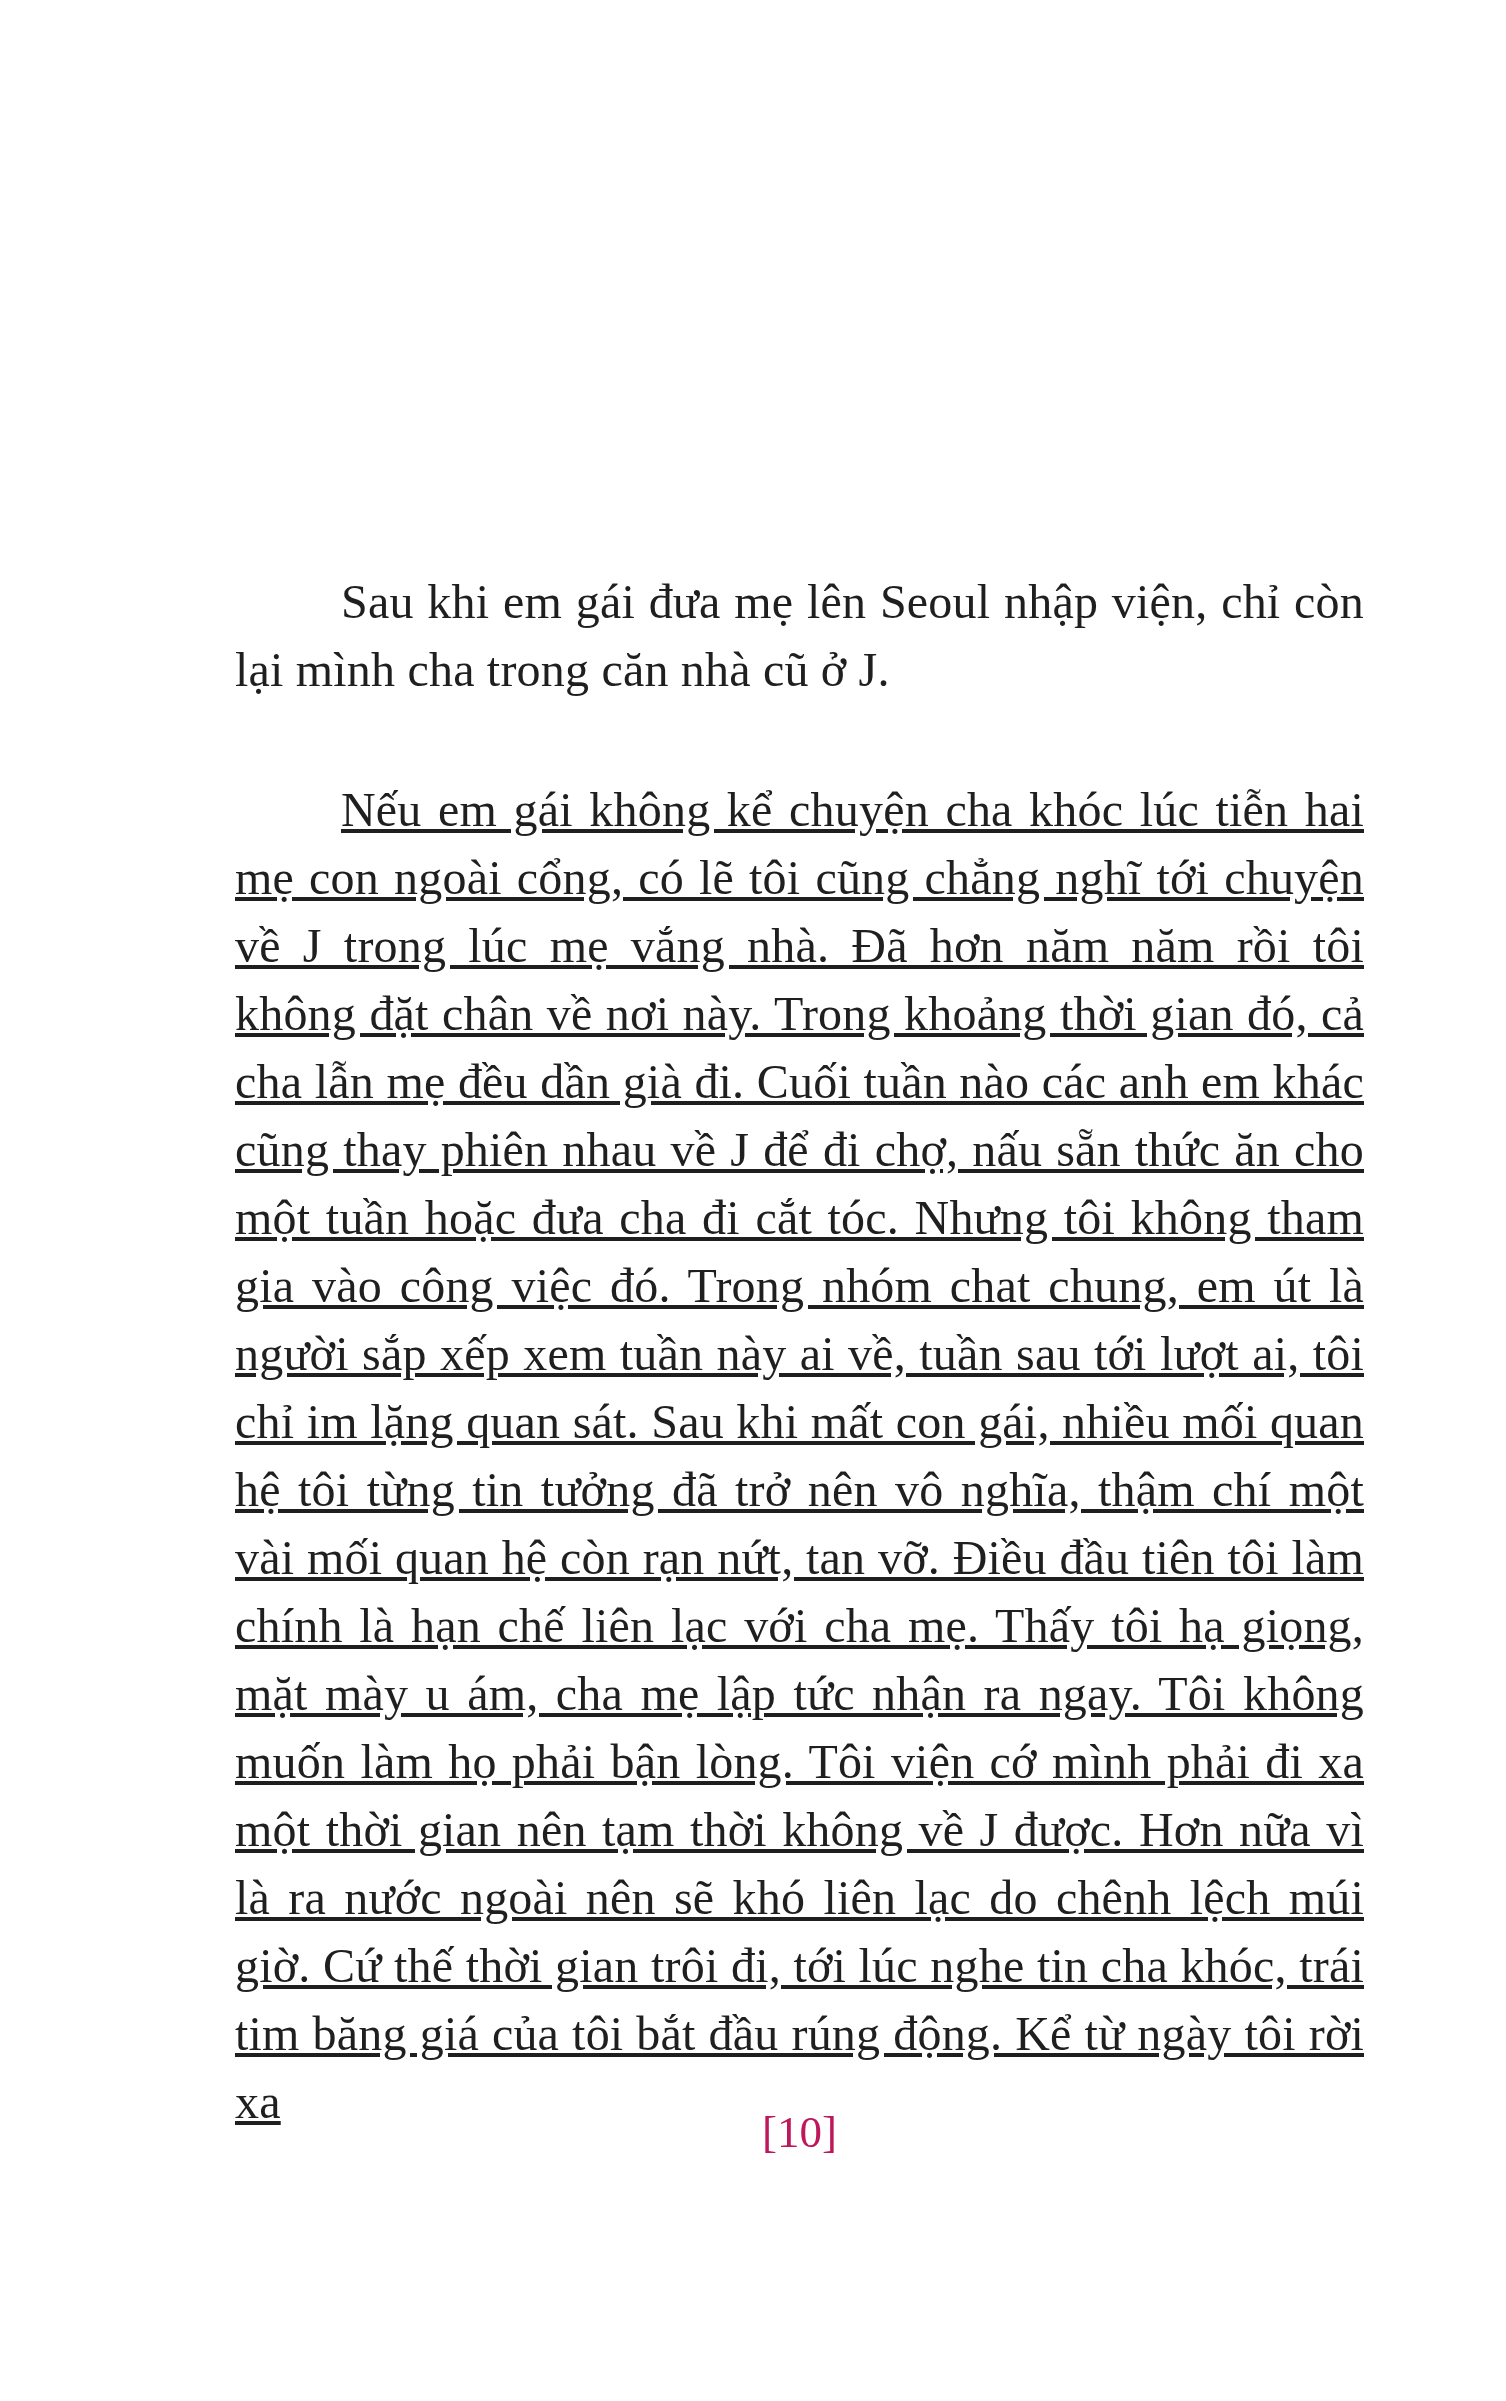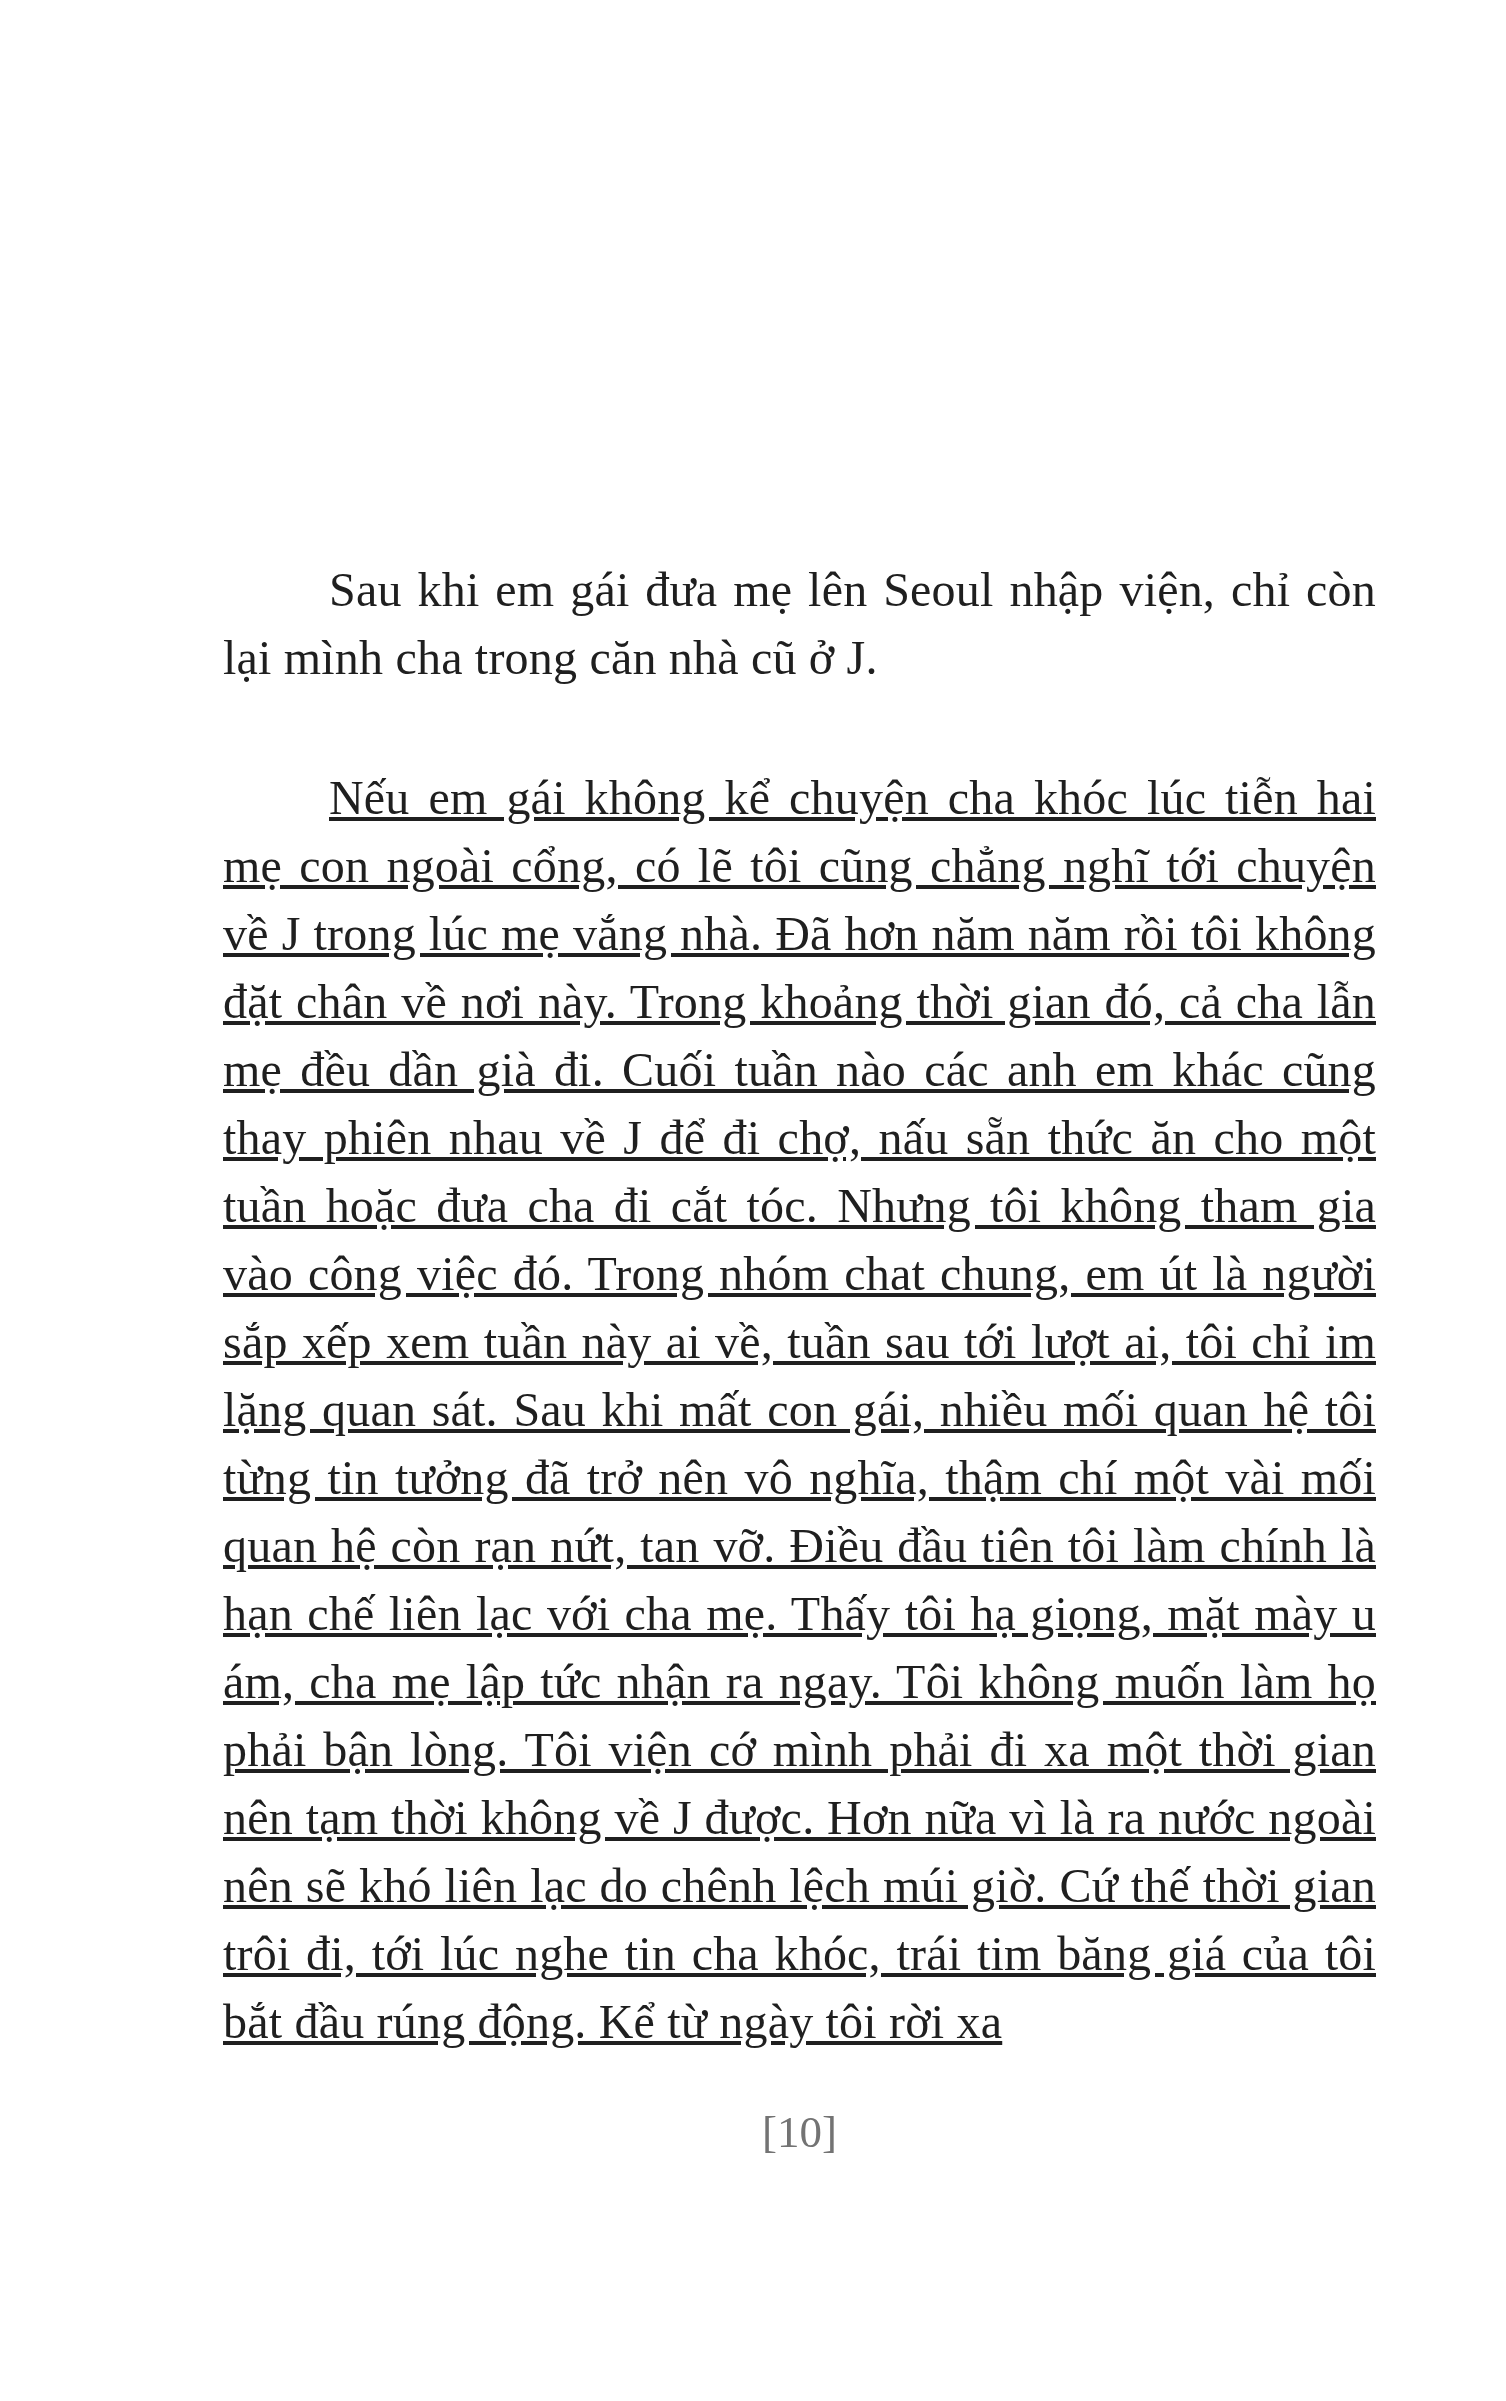--- a/index.html
+++ b/index.html
@@ -25,36 +25,36 @@
       left: 223px;
       top: 556px;
       width: 1153px;
       font-size: 48px;
       line-height: 68px;
       text-align: justify;
       hyphens: none;
       letter-spacing: 0.2px;
     }
     .para {
-      margin: 0;
+      margin: 12px;
       text-indent: 106px;
     }
     .para + .para {
       margin-top: 72px;
       text-decoration: underline;
     }
     .page-number {
       position: absolute;
       left: 223px;
       top: 2106px;
       width: 1153px;
       text-align: center;
       font-size: 45px;
       line-height: 52px;
-      color: #737373;
+      color: #be185d;
     }
   </style>
 </head>
 <body>
 
 <main class="book-page">
   <section class="text-block">
     <p class="para">Sau khi em gái đưa mẹ lên Seoul nhập viện, chỉ còn lại mình cha trong căn nhà cũ ở J.</p>
     <p class="para">Nếu em gái không kể chuyện cha khóc lúc tiễn hai mẹ con ngoài cổng, có lẽ tôi cũng chẳng nghĩ tới chuyện về J trong lúc mẹ vắng nhà. Đã hơn năm năm rồi tôi không đặt chân về nơi này. Trong khoảng thời gian đó, cả cha lẫn mẹ đều dần già đi. Cuối tuần nào các anh em khác cũng thay phiên nhau về J để đi chợ, nấu sẵn thức ăn cho một tuần hoặc đưa cha đi cắt tóc. Nhưng tôi không tham gia vào công việc đó. Trong nhóm chat chung, em út là người sắp xếp xem tuần này ai về, tuần sau tới lượt ai, tôi chỉ im lặng quan sát. Sau khi mất con gái, nhiều mối quan hệ tôi từng tin tưởng đã trở nên vô nghĩa, thậm chí một vài mối quan hệ còn rạn nứt, tan vỡ. Điều đầu tiên tôi làm chính là hạn chế liên lạc với cha mẹ. Thấy tôi hạ giọng, mặt mày u ám, cha mẹ lập tức nhận ra ngay. Tôi không muốn làm họ phải bận lòng. Tôi viện cớ mình phải đi xa một thời gian nên tạm thời không về J được. Hơn nữa vì là ra nước ngoài nên sẽ khó liên lạc do chênh lệch múi giờ. Cứ thế thời gian trôi đi, tới lúc nghe tin cha khóc, trái tim băng giá của tôi bắt đầu rúng động. Kể từ ngày tôi rời xa</p>
   </section>

